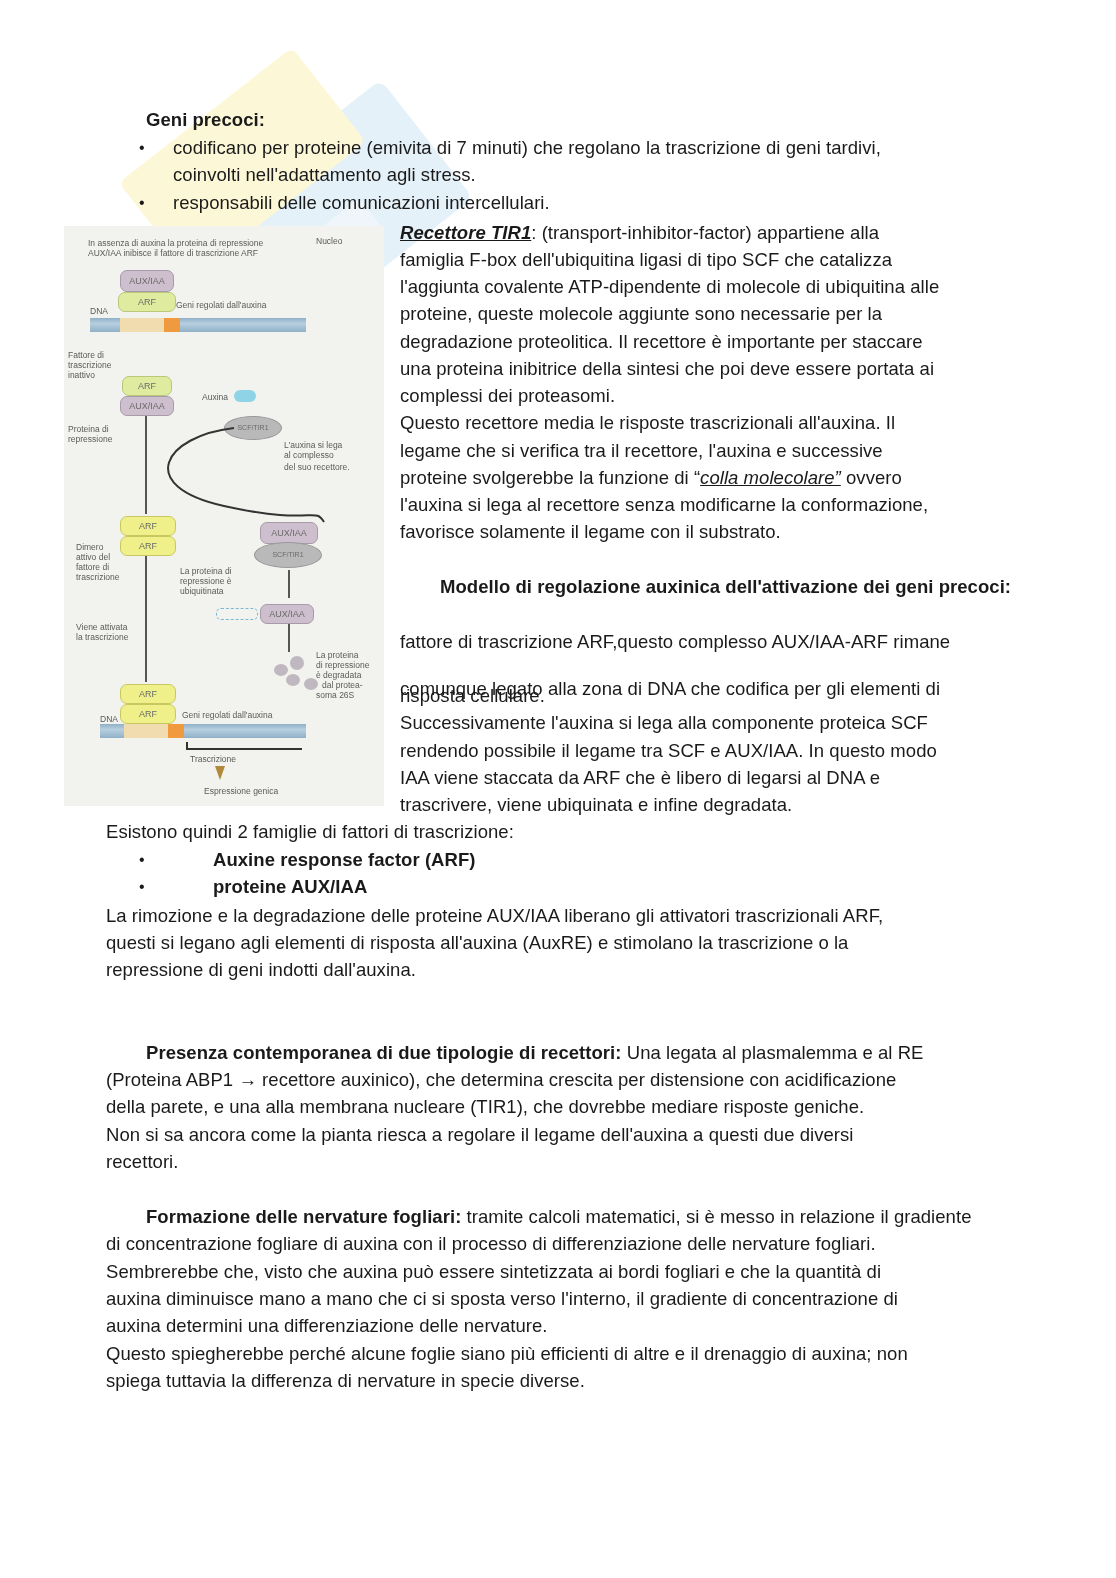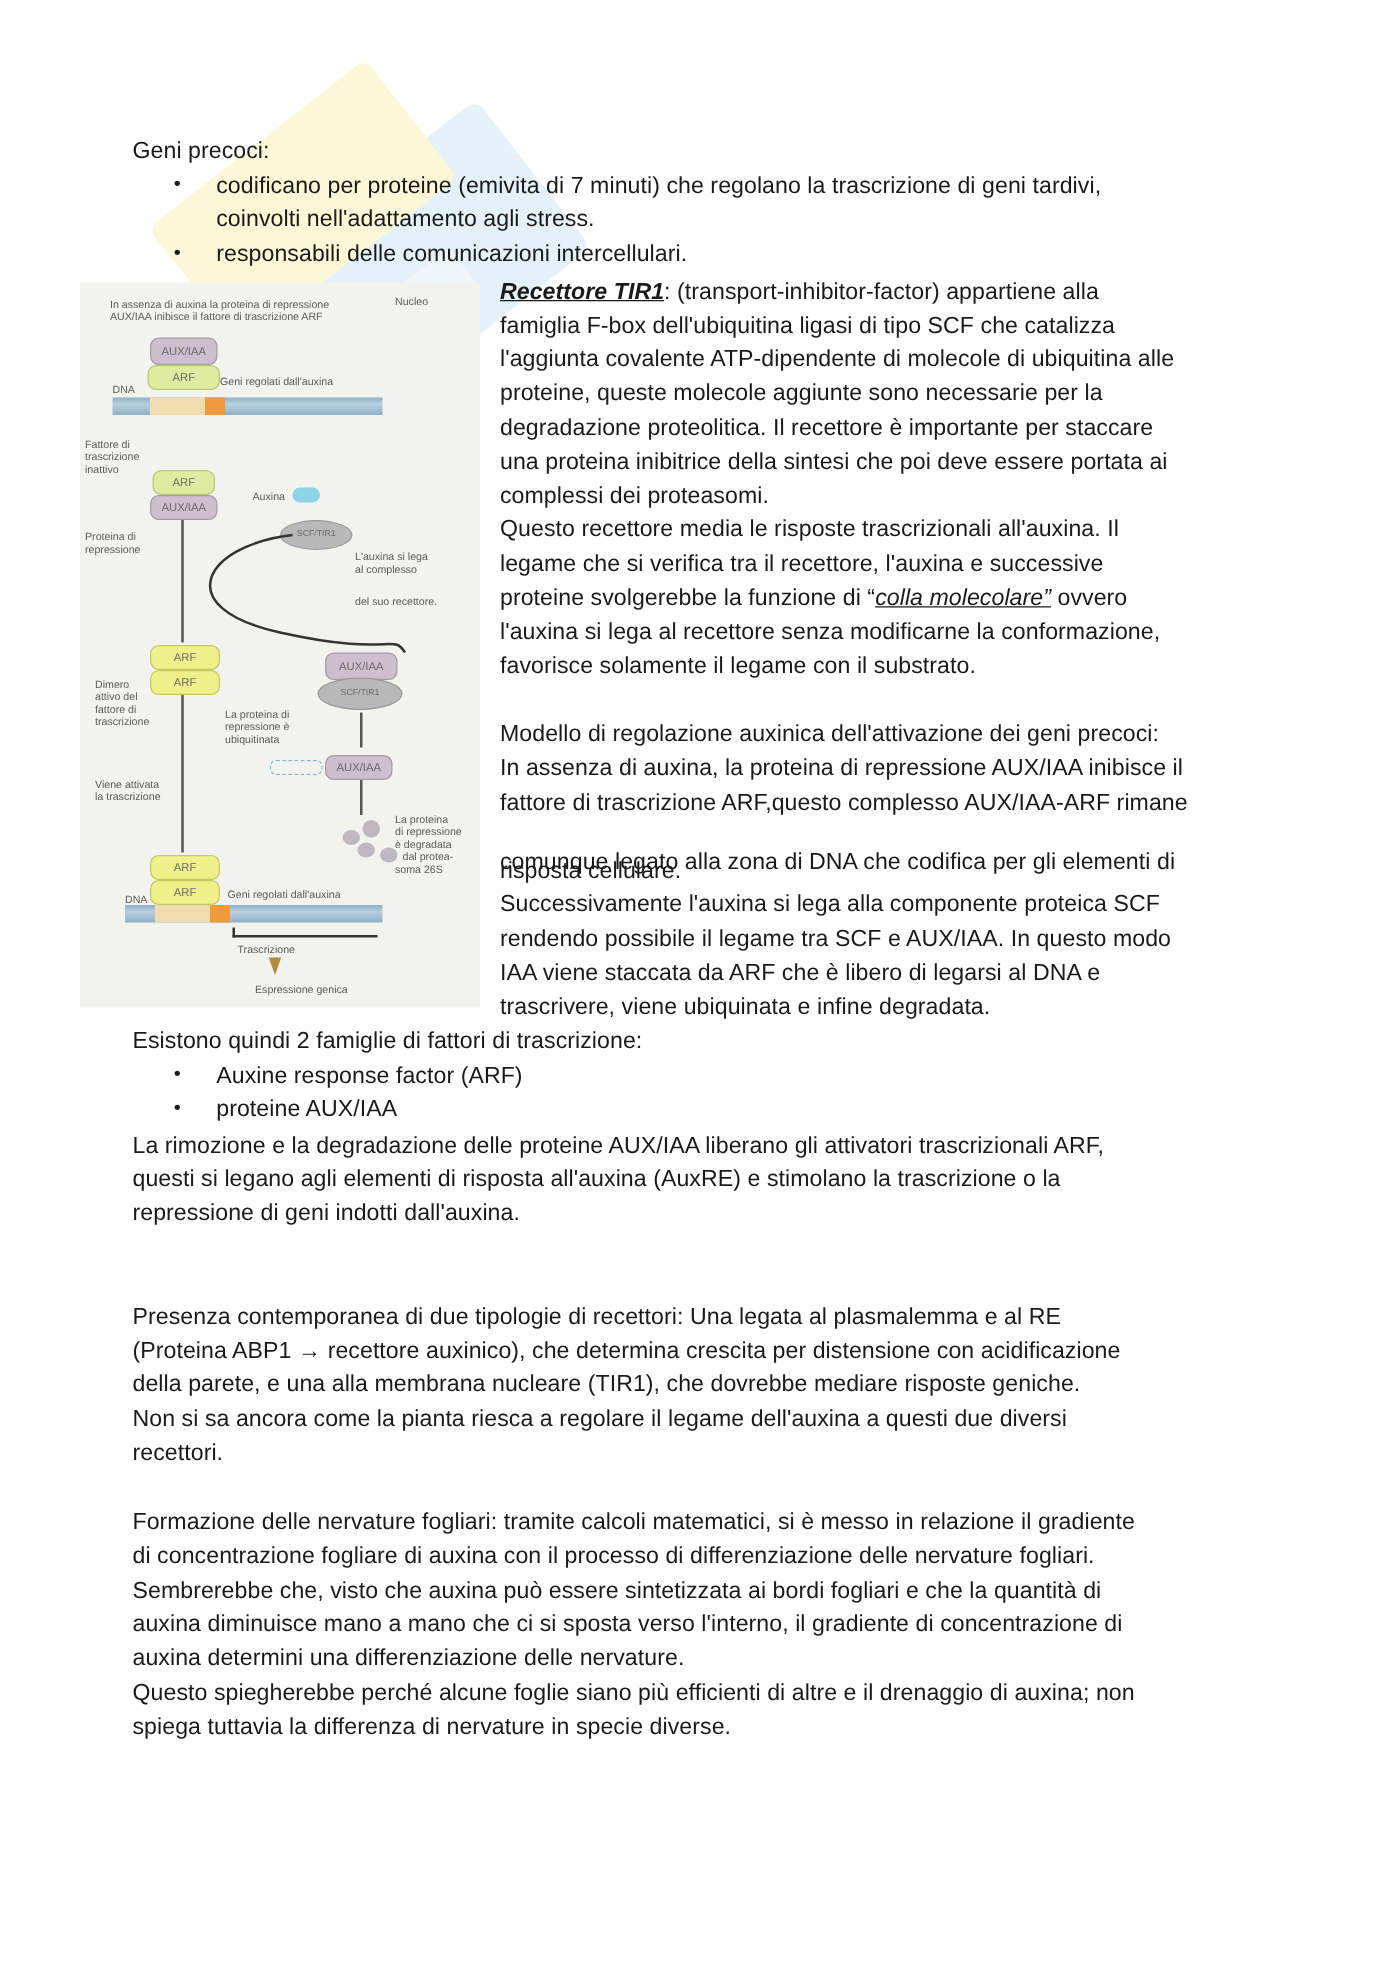--- a/index.html
+++ b/index.html
@@ -3,21 +3,21 @@
 <meta charset="utf-8">
 <style>
   html, body { margin: 0; padding: 0; background: #ffffff; }
   body { width: 1116px; height: 1578px; position: relative; overflow: hidden;
          font-family: "Liberation Sans", sans-serif; color: #1a1a1a; }
   .page { position: absolute; left: 0; top: 0; width: 1116px; height: 1578px; }
 
   .watermark { position: absolute; left: 20px; top: 40px; width: 480px; height: 420px; pointer-events: none; opacity: 0.55; }
 
   .txt { position: absolute; font-size: 18.5px; line-height: 27.3px; white-space: nowrap; letter-spacing: 0.05px; }
-  .b { font-weight: normal; }
+  .b { font-weight: bold; margin-left: 40px; }
   .bi-u { font-weight: bold; font-style: italic; text-decoration: underline; }
   .i-u { font-style: italic; text-decoration: underline; }
   .bullet { position: absolute; font-size: 16px; }
 
   .figure { position: absolute; left: 64px; top: 226px; width: 320px; height: 580px; background: #f2f2ef; }
   .fig-lbl { position: absolute; font-size: 8.5px; line-height: 10px; color: #5a5a5a; white-space: nowrap; }
   .box { position: absolute; border-radius: 7px; font-size: 9px; text-align: center; color: #6a6a6a; }
   .aux { background: #cdbfcd; border: 1px solid #a89aa8; }
   .arf { background: #dfeca0; border: 1px solid #b8c878; }
   .arf-act { background: #f0f08a; border: 1px solid #c8c860; }
@@ -66,21 +66,21 @@
     <div class="box arf" style="left:58px; top:150px; width:48px; height:18px; line-height:18px;">ARF</div>
     <div class="box aux" style="left:56px; top:170px; width:52px; height:18px; line-height:18px;">AUX/IAA</div>
     <div class="fig-lbl" style="left:138px; top:166px;">Auxina</div>
     <div style="position:absolute; left:170px; top:164px; width:22px; height:12px; border-radius:6px; background:#8fd4e6;"></div>
     <div class="box scf" style="left:160px; top:190px; width:56px; height:22px; line-height:22px; font-size:7px;">SCF/TIR1</div>
 
     <div class="fig-lbl" style="left:4px; top:198px;">Proteina di</div>
     <div class="fig-lbl" style="left:4px; top:208px;">repressione</div>
     <div class="fig-lbl" style="left:220px; top:214px;">L'auxina si lega</div>
     <div class="fig-lbl" style="left:220px; top:224px;">al complesso</div>
-    <div class="fig-lbl" style="left:220px; top:250px;">del suo recettore.</div>
+    <div class="fig-lbl" style="left:220px; top:236px;">del suo recettore.</div>
 
     <div class="arrow-v" style="left:81px; top:190px; height:98px;"></div>
     <svg style="position:absolute; left:80px; top:200px; width:190px; height:100px;">
       <path d="M90 2 C 20 10, -10 60, 80 80 S 170 80, 180 96" stroke="#333" stroke-width="2" fill="none"></path>
     </svg>
 
     <div class="box arf-act" style="left:56px; top:290px; width:54px; height:18px; line-height:18px;">ARF</div>
     <div class="box arf-act" style="left:56px; top:310px; width:54px; height:18px; line-height:18px;">ARF</div>
     <div class="fig-lbl" style="left:12px; top:316px;">Dimero</div>
     <div class="fig-lbl" style="left:12px; top:326px;">attivo del</div>
@@ -136,21 +136,20 @@
   <div class="txt" style="left:400px; top:382px;">complessi dei proteasomi.</div>
   <div class="txt" style="left:400px; top:409px;">Questo recettore media le risposte trascrizionali all'auxina. Il</div>
   <div class="txt" style="left:400px; top:437px;">legame che si verifica tra il recettore, l'auxina e successive</div>
   <div class="txt" style="left:400px; top:464px;">
     <span>proteine svolgerebbe la funzione di “</span><span class="i-u">colla molecolare”</span><span> ovvero</span>
   </div>
   <div class="txt" style="left:400px; top:491px;">l'auxina si lega al recettore senza modificarne la conformazione,</div>
   <div class="txt" style="left:400px; top:518px;">favorisce solamente il legame con il substrato.</div>
 
   <div class="txt b" style="left:400px; top:573px;">Modello di regolazione auxinica dell'attivazione dei geni precoci:</div>
-  <div class="txt" style="left:400px; top:600px;">In assenza di auxina, la proteina di repressione AUX/IAA inibisce il</div>
   <div class="txt" style="left:400px; top:628px;">fattore di trascrizione ARF,questo complesso AUX/IAA-ARF rimane</div>
   <div class="txt" style="left:400px; top:655px;margin-top:20px;">comunque legato alla zona di DNA che codifica per gli elementi di</div>
   <div class="txt" style="left:400px; top:682px;">risposta cellulare.</div>
   <div class="txt" style="left:400px; top:709px;">Successivamente l'auxina si lega alla componente proteica SCF</div>
   <div class="txt" style="left:400px; top:737px;">rendendo possibile il legame tra SCF e AUX/IAA. In questo modo</div>
   <div class="txt" style="left:400px; top:764px;">IAA viene staccata da ARF che è libero di legarsi al DNA e</div>
   <div class="txt" style="left:400px; top:791px;">trascrivere, viene ubiquinata e infine degradata.</div>
 
   <div class="txt" style="left:106px; top:818px;">Esistono quindi 2 famiglie di fattori di trascrizione:</div>
   <div class="bullet" style="left:139px; top:851px;">•</div>

